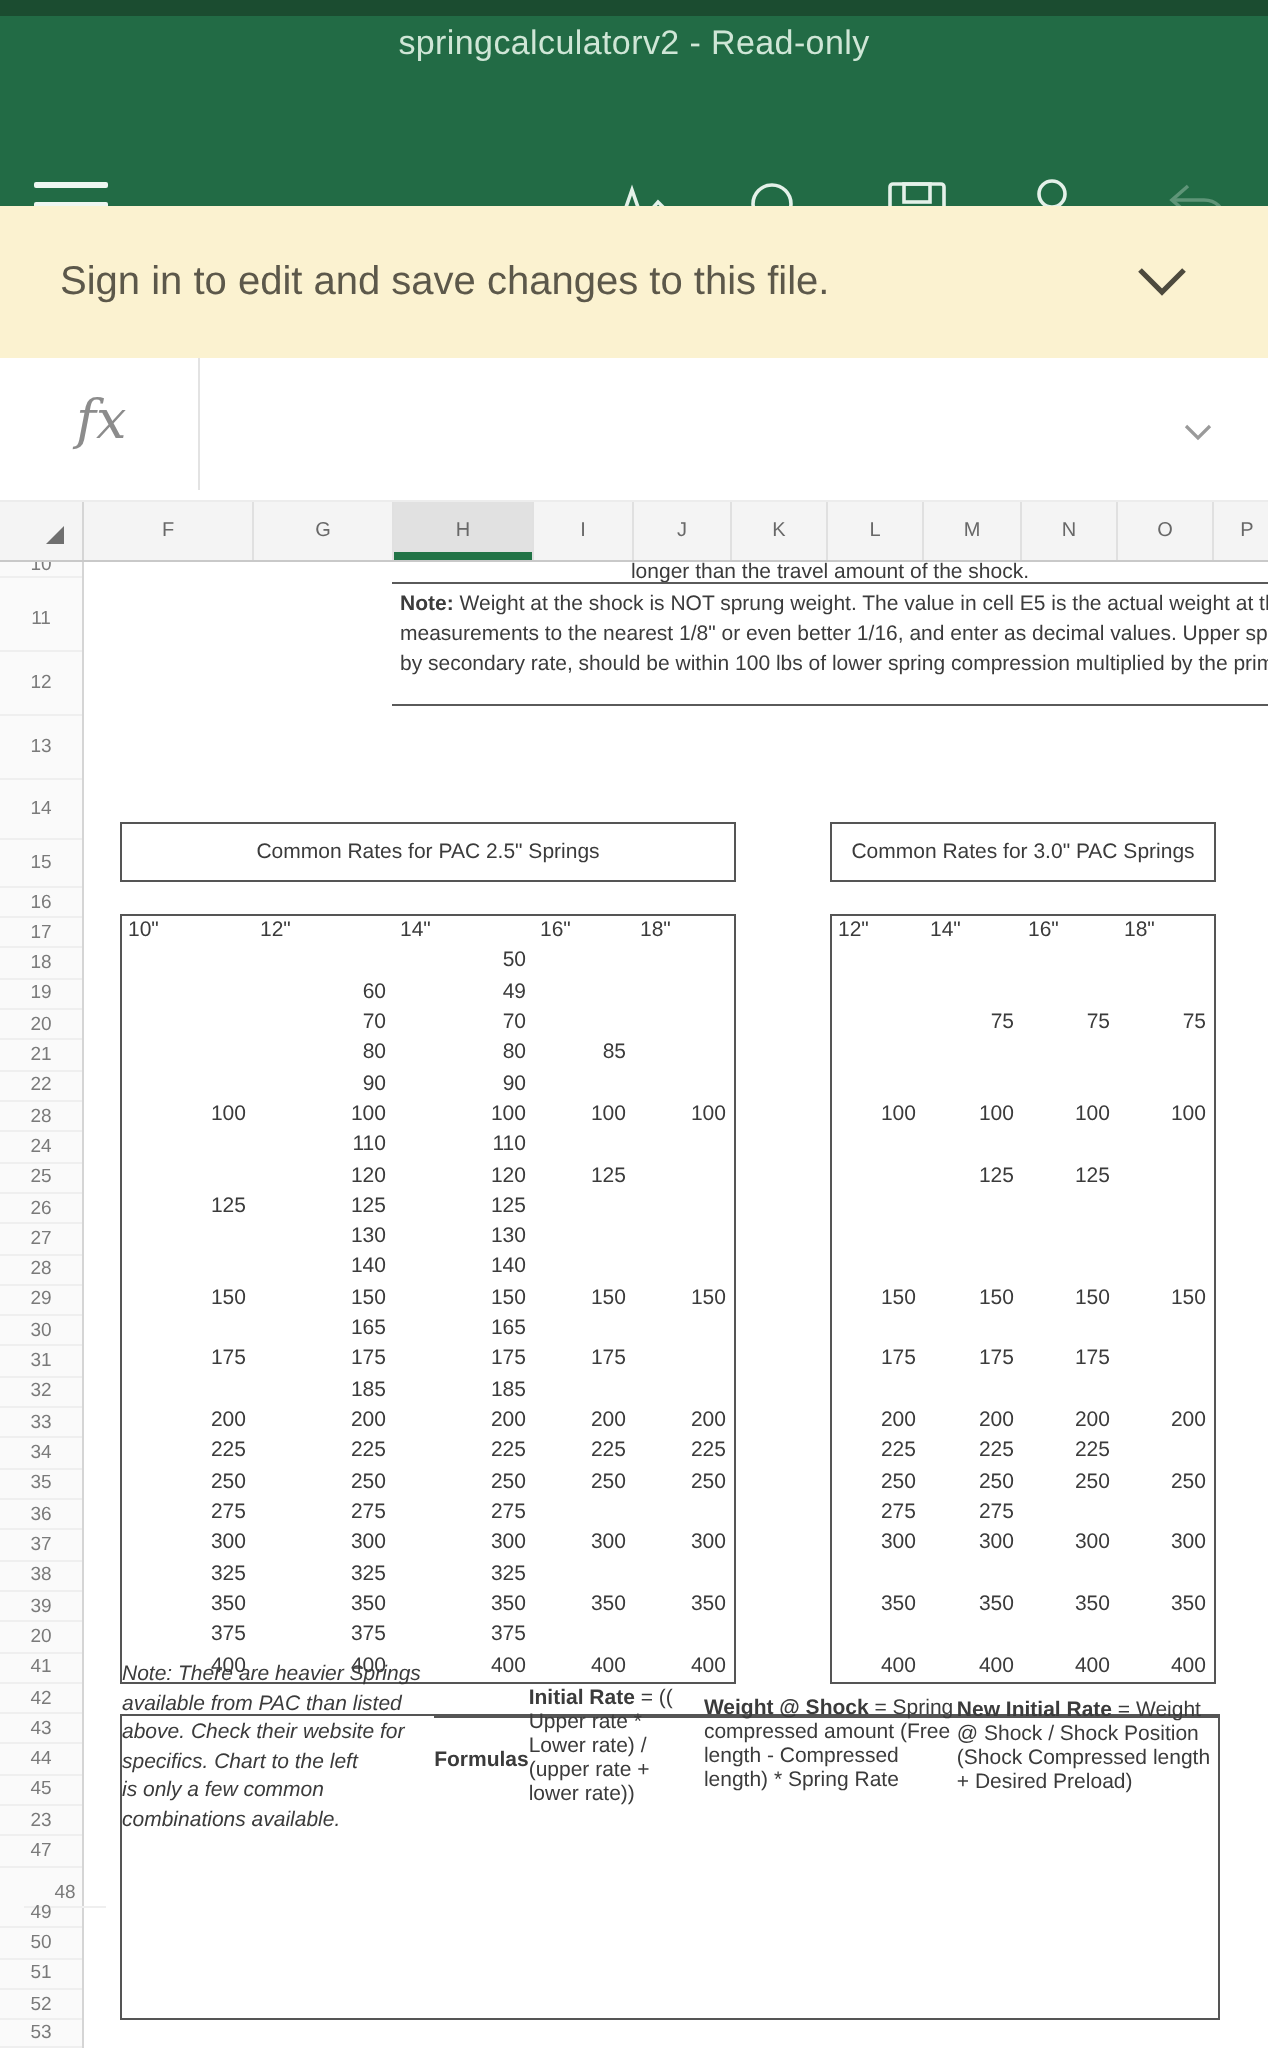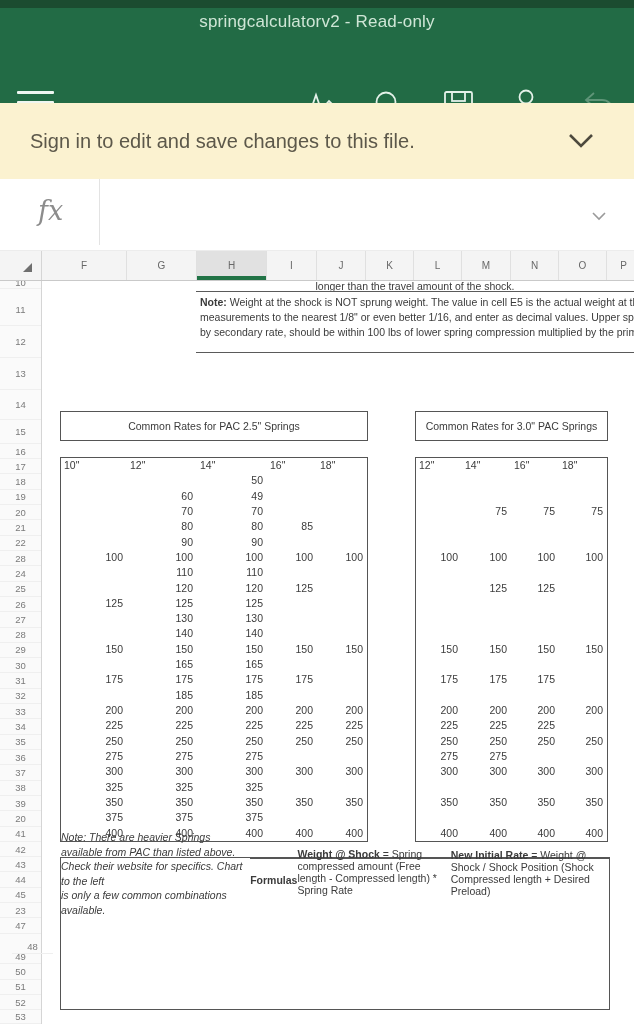--- a/index.html
+++ b/index.html
@@ -452,20 +452,23 @@
         <div class="vcell">400</div>
         <div class="vcell">400</div>
       </div>
 
     <div class="bbox sheet-text">
       <div class="sec note" id="bottom-note">
           <div>Note:  There are heavier Springs available from PAC than listed above.  Check their website for specifics.  Chart to the left</div>
           <div>is only a few common combinations available.</div>
         </div>
       <div class="sec ftitle">Formulas</div>
+      <div class="sec frow1" id="formula-0">
+          <div><span class="b">Initial Rate</span> = (( Upper rate * Lower rate) / (upper rate + lower rate))</div>
+        </div>
       <div class="sec frow2" id="formula-1">
           <div><span class="b">Weight @ Shock</span> = Spring compressed amount (Free length - Compressed length) * Spring Rate</div>
         </div>
       <div class="sec frow3" id="formula-2">
           <div><span class="b">New Initial Rate</span> = Weight @ Shock  /  Shock Position (Shock Compressed length + Desired Preload)</div>
         </div>
     </div>
   </div>
 
 </div>

